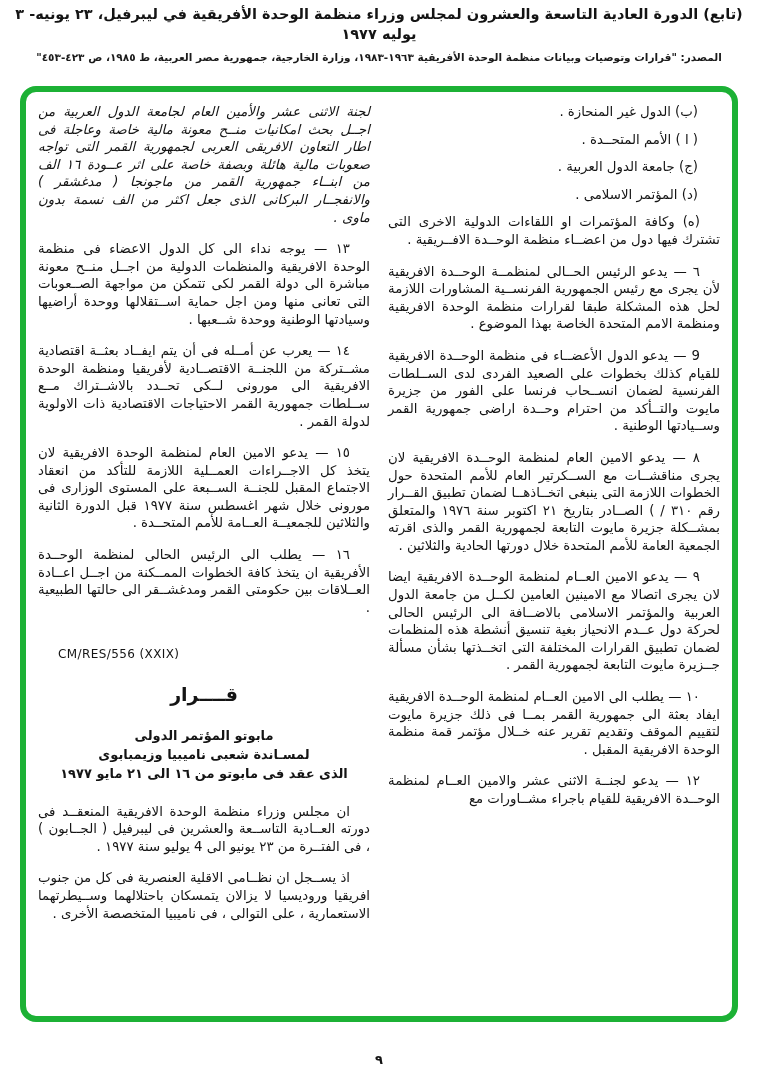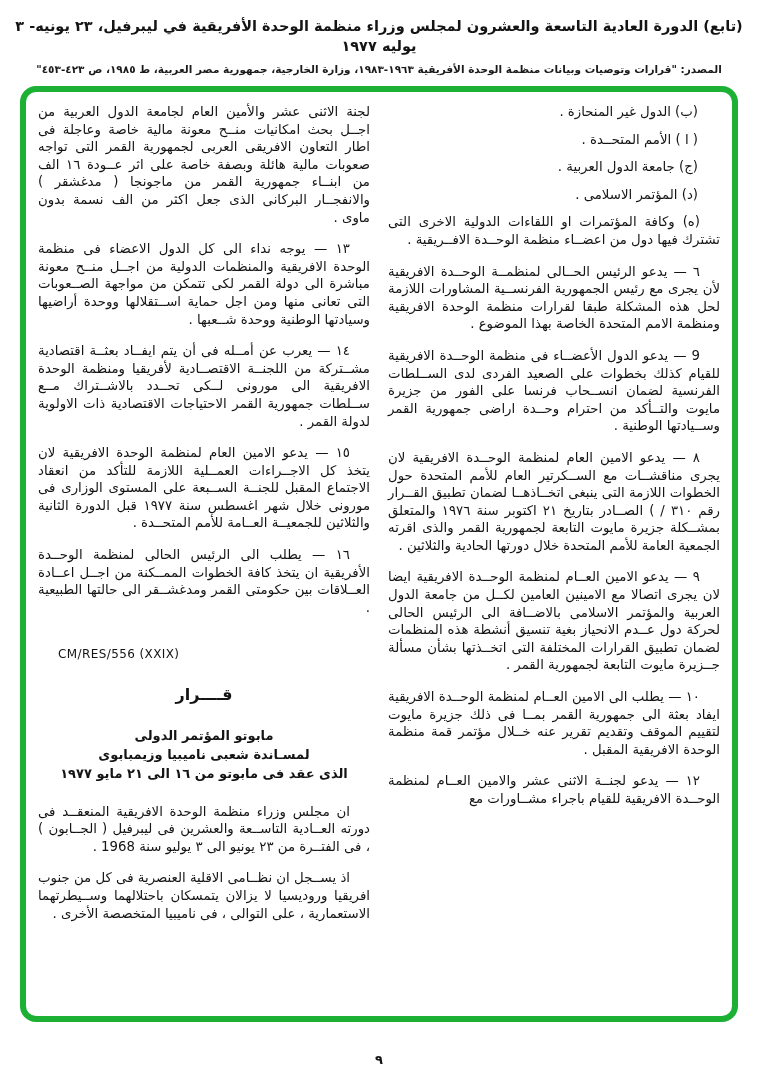--- a/index.html
+++ b/index.html
@@ -1,36 +1,36 @@
 <!DOCTYPE html>
 <html lang="ar"><head>
 <meta charset="utf-8">
 <style>
   html,body{margin:0;padding:0;}
   body{
     width:758px;height:1078px;background:#ffffff;position:relative;
     font-family:"DejaVu Sans",sans-serif;color:#141414;
     -webkit-font-smoothing:antialiased;
   }
-  .header{direction:rtl;text-align:center;padding-top:16px;}
+  .header{direction:rtl;text-align:center;padding-top:4px;}
   .header-title{font-size:14.5px;font-weight:bold;letter-spacing:0;line-height:20px;}
   .header-source{font-size:10.5px;font-weight:bold;margin-top:7px;color:#1a1a1a;}
   .frame{
     position:absolute;left:20px;top:86px;width:718px;height:936px;
     box-sizing:border-box;border:6px solid #1cb135;border-radius:16px;
     overflow:hidden;
   }
   .cols{display:flex;direction:rtl;gap:18px;padding:11px 12px 0 12px;}
   .col{width:338px;direction:rtl;text-align:justify;font-size:13.3px;line-height:17.6px;}
   .li{margin:0 0 10px 0;text-indent:22px;}
   .para{margin:0 0 14px 0;text-indent:20px;}
-  .para.cont{text-indent:0;}
+  .para.cont{text-indent:0;font-style:italic;}
   .docref{direction:ltr;text-align:left;padding-left:20px;font-size:12px;
           letter-spacing:.4px;margin:30px 0 22px 0;font-family:"DejaVu Sans",sans-serif;}
-  .res-title{text-align:center;font-weight:bold;font-size:16px;margin:0 0 22px 0;}
+  .res-title{text-align:center;font-weight:bold;font-size:19px;margin:0 0 22px 0;}
   .res-subtitle{text-align:center;font-weight:bold;font-size:13px;line-height:19px;margin:0 0 20px 0;}
   .res-subtitle div{margin:0;}
   .pageno{position:absolute;left:0;right:0;top:1052px;text-align:center;
           font-size:13px;font-weight:bold;}
 </style>
 </head>
 <body>
 
 <div class="header">
   <div class="header-title">(تابع) الدورة العادية التاسعة والعشرون لمجلس وزراء منظمة الوحدة الأفريقية في ليبرفيل، ٢٣ يونيه- ٣ يوليه ١٩٧٧</div>
@@ -60,20 +60,20 @@
       <p class="para">١٤ — يعرب عن أمــله فى أن يتم ايفــاد بعثــة اقتصادية مشــتركة من اللجنــة الاقتصــادية لأفريقيا ومنظمة الوحدة الافريقية الى مورونى لــكى تحــدد بالاشــتراك مــع ســلطات جمهورية القمر الاحتياجات الاقتصادية ذات الاولوية لدولة القمر .</p>
       <p class="para">١٥ — يدعو الامين العام لمنظمة الوحدة الافريقية لان يتخذ كل الاجــراءات العمــلية اللازمة للتأكد من انعقاد الاجتماع المقبل للجنــة الســبعة على المستوى الوزارى فى مورونى خلال شهر اغسطس سنة ١٩٧٧ قبل الدورة الثانية والثلاثين للجمعيــة العــامة للأمم المتحــدة .</p>
       <p class="para">١٦ — يطلب الى الرئيس الحالى لمنظمة الوحــدة الأفريقية ان يتخذ كافة الخطوات الممــكنة من اجــل اعــادة العــلاقات بين حكومتى القمر ومدغشــقر الى حالتها الطبيعية .</p>
       <p class="docref" dir="ltr">CM/RES/556 (XXIX)</p>
       <h2 class="res-title">قــــرار</h2>
       <div class="res-subtitle">
         <div>مابوتو المؤتمر الدولى</div>
         <div>لمسـاندة شعبى ناميبيا وزيمبابوى</div>
         <div>الذى عقد فى مابوتو من ١٦ الى ٢١ مايو ١٩٧٧</div>
       </div>
-      <p class="para">ان مجلس وزراء منظمة الوحدة الافريقية المنعقــد فى دورته العــادية التاســعة والعشرين فى ليبرفيل ( الجــابون ) ، فى الفتــرة من ٢٣ يونيو الى ٣ يوليو سنة 1968 .</p>
+      <p class="para">ان مجلس وزراء منظمة الوحدة الافريقية المنعقــد فى دورته العــادية التاســعة والعشرين فى ليبرفيل ( الجــابون ) ، فى الفتــرة من ٢٣ يونيو الى 4 يوليو سنة ١٩٧٧ .</p>
       <p class="para">اذ يســجل ان نظــامى الاقلية العنصرية فى كل من جنوب افريقيا وروديسيا لا يزالان يتمسكان باحتلالهما وســيطرتهما الاستعمارية ، على التوالى ، فى ناميبيا المتخصصة الأخرى .</p>
     </section>
 
   </div>
 </div>
 
 <div class="pageno">٩</div>
 
 </body></html>

